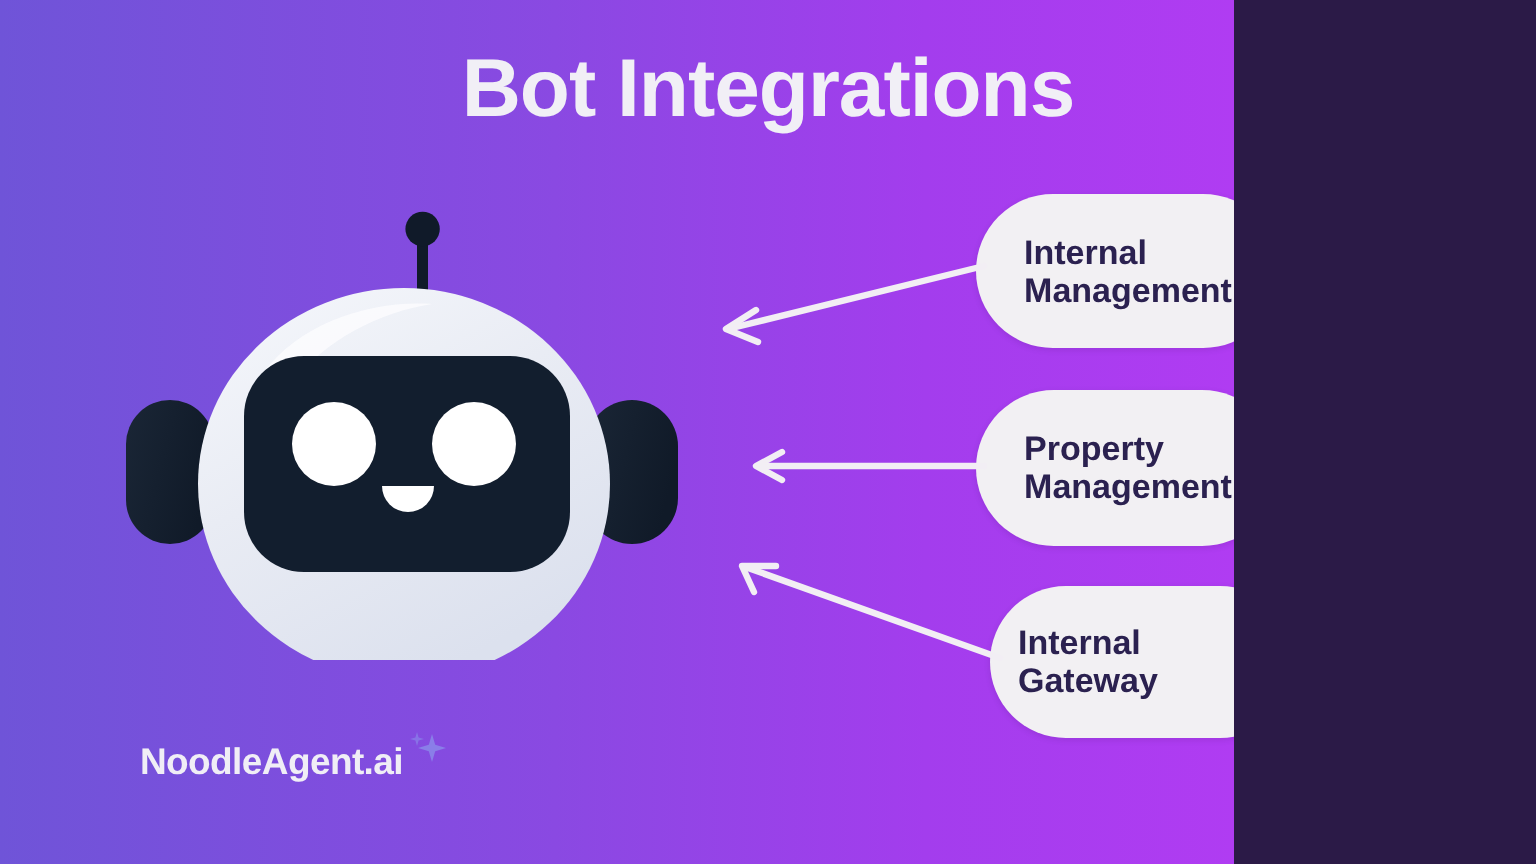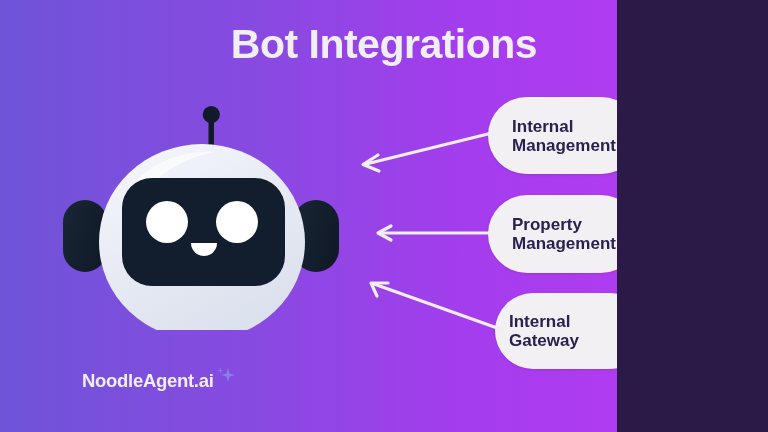--- a/index.html
+++ b/index.html
@@ -70,21 +70,20 @@
   }
 
   
   #logo {
     position: absolute;
     left: 70px;
     top: 368px;
     height: 26px;
     display: flex;
     align-items: center;
-    margin-left: 12px;
   }
   #logo-text {
     font-size: 18.5px;
     font-weight: bold;
     color: #f0eef6;
     letter-spacing: -0.3px;
     white-space: nowrap;
   }
   #logo-sparkle {
     margin-left: 1px;

